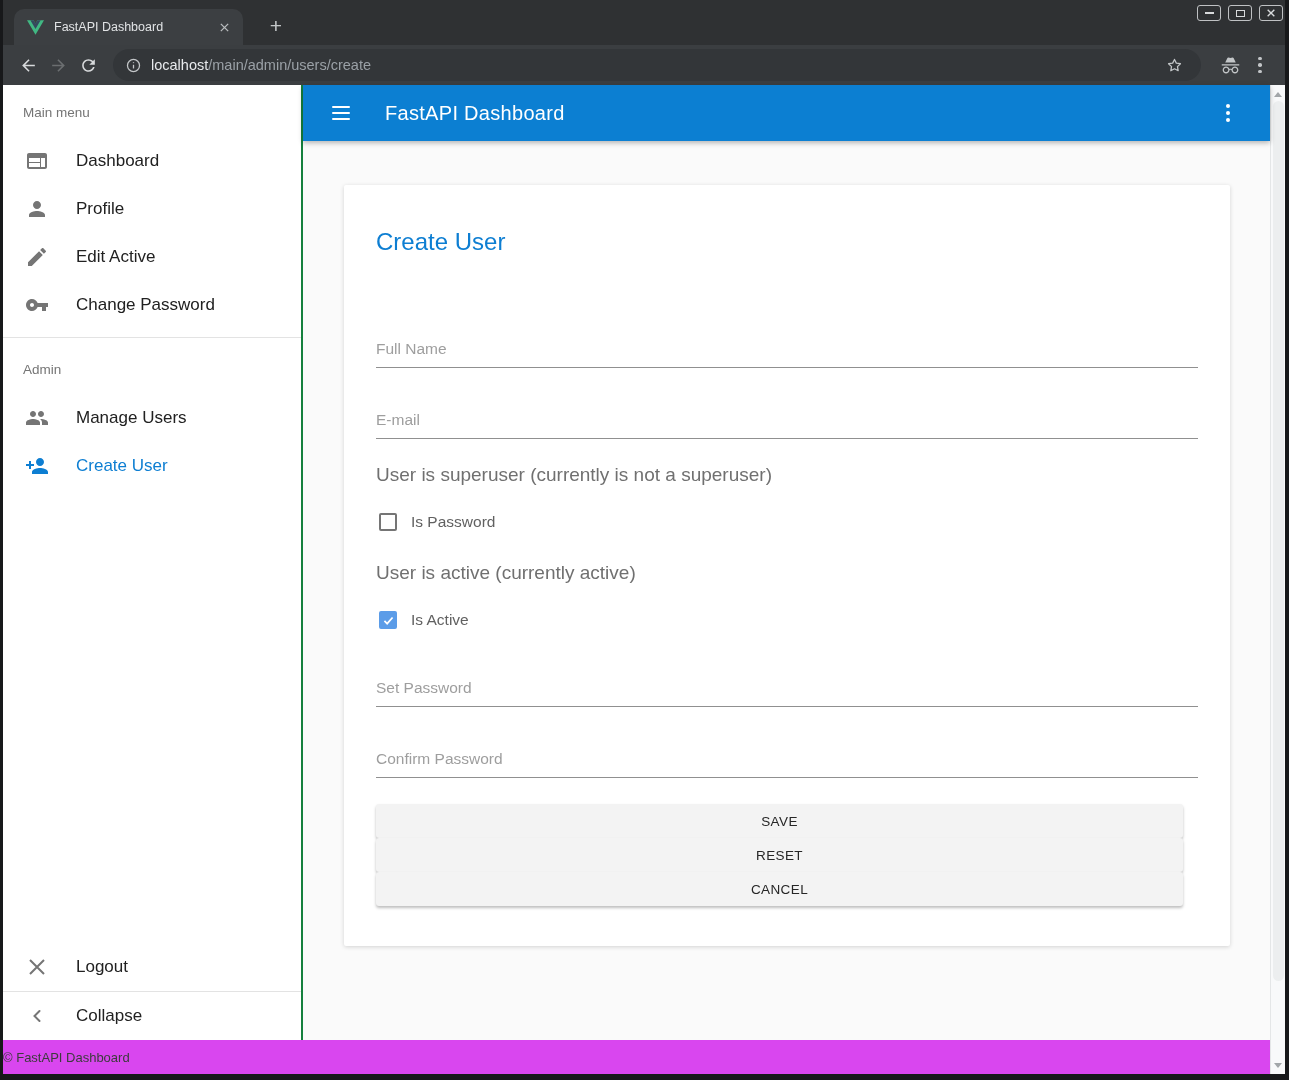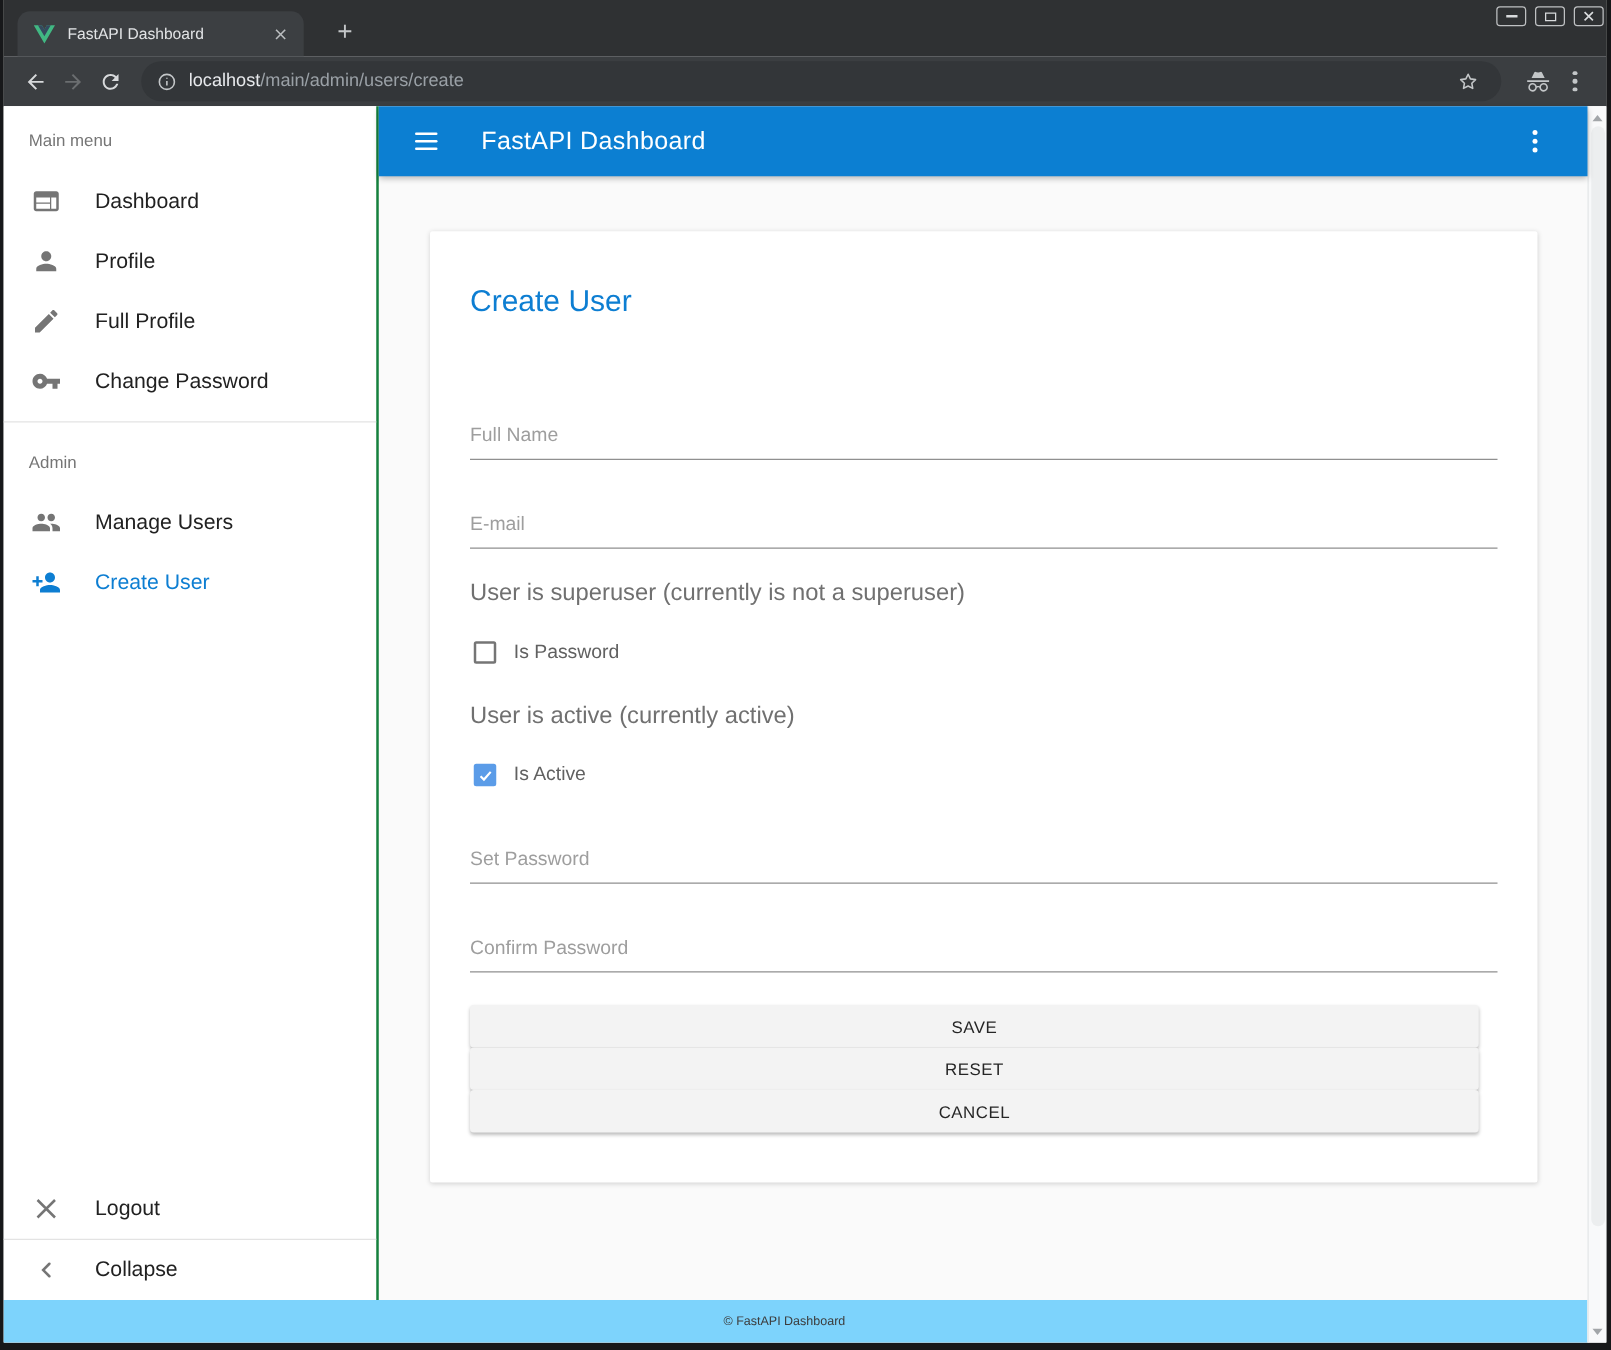--- a/index.html
+++ b/index.html
@@ -30,21 +30,21 @@
 
   
   .page { position:absolute; top:85px; left:0; right:0; bottom:0; background:#fafafa; }
 
   .scrollbar { position:absolute; top:0; right:0; bottom:0; width:15px; background:#f8f9fa; border-left:1px solid #e4e6e7; }
   .scroll-btn { position:absolute; left:0; width:14px; height:14px; display:flex; align-items:center; justify-content:center; }
   .tri-up { width:0; height:0; border-left:4px solid transparent; border-right:4px solid transparent; border-bottom:5px solid #a2a6a9; }
   .tri-down { width:0; height:0; border-left:4px solid transparent; border-right:4px solid transparent; border-top:5px solid #a2a6a9; }
   .scroll-thumb { position:absolute; left:2px; top:16px; width:11px; height:880px; border-radius:6px; background:#eceeef; }
 
-  .footer { position:absolute; left:0; right:15px; bottom:0; height:34px; background:#7dd3fc; display:flex; align-items:center; justify-content:center; padding-right:18px; font-size:10px; color:#3c3c3c; }
+  .footer { position:absolute; left:0; right:15px; bottom:0; height:34px; background:#d946ef; display:flex; align-items:center; justify-content:flex-start; padding-right:18px; font-size:13px; color:#3c3c3c; }
 
   
   .sidebar { position:absolute; top:0; left:0; bottom:34px; width:300px; background:#ffffff; border-right:2px solid #15803d; padding-top:4px; }
   .subheader { height:48px; line-height:48px; padding-left:20px; font-size:13.5px; color:#757575; }
   .nav-item { height:48px; display:flex; align-items:center; padding:0 16px; cursor:pointer; }
   .nav-item .nicon { width:24px; height:24px; margin-left:6px; flex:0 0 auto; }
   .nav-item .nlabel { margin-left:27px; font-size:17px; color:#212121; }
   .nav-item.active .nlabel { color:#0d7ed2; }
   .divider { height:1px; background:#e3e3e3; margin:8px 0; }
   .sidebar-bottom { position:absolute; left:0; right:0; bottom:0; }
@@ -167,21 +167,21 @@
       <div class="nav-item">
         <svg class="nicon" viewBox="0 0 24 24">
             <path fill="#757575" d="M12 12c2.21 0 4-1.79 4-4s-1.79-4-4-4-4 1.79-4 4 1.79 4 4 4zm0 2c-2.67 0-8 1.34-8 4v2h16v-2c0-2.66-5.33-4-8-4z"></path>
           </svg>
         <span class="nlabel">Profile</span>
       </div>
       <div class="nav-item">
         <svg class="nicon" viewBox="0 0 24 24">
             <path fill="#757575" d="M3 17.25V21h3.75L17.81 9.94l-3.75-3.75L3 17.25zM20.71 7.04c.39-.39.39-1.02 0-1.41l-2.34-2.34c-.39-.39-1.02-.39-1.41 0l-1.83 1.83 3.75 3.75 1.83-1.83z"></path>
           </svg>
-        <span class="nlabel">Full Profile</span>
+        <span class="nlabel">Edit Active</span>
       </div>
       <div class="nav-item">
         <svg class="nicon" viewBox="0 0 24 24">
             <path fill="#757575" d="M12.65 10C11.83 7.67 9.61 6 7 6c-3.31 0-6 2.69-6 6s2.69 6 6 6c2.61 0 4.83-1.67 5.65-4H17v4h4v-4h2v-4H12.65zM7 14c-1.1 0-2-.9-2-2s.9-2 2-2 2 .9 2 2-.9 2-2 2z"></path>
           </svg>
         <span class="nlabel">Change Password</span>
       </div>
 
       <div class="divider"></div>
       <div class="subheader">Admin</div>

